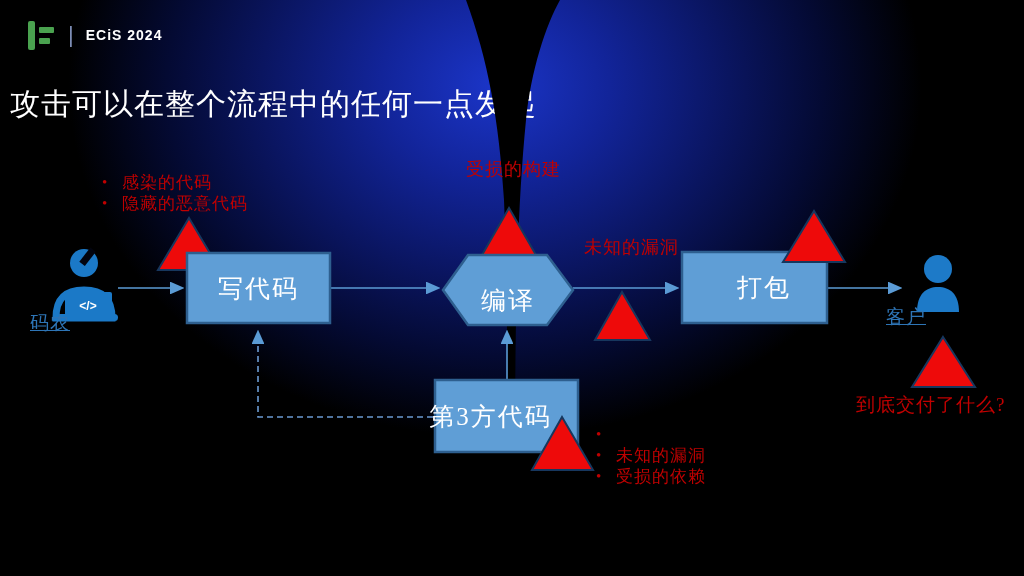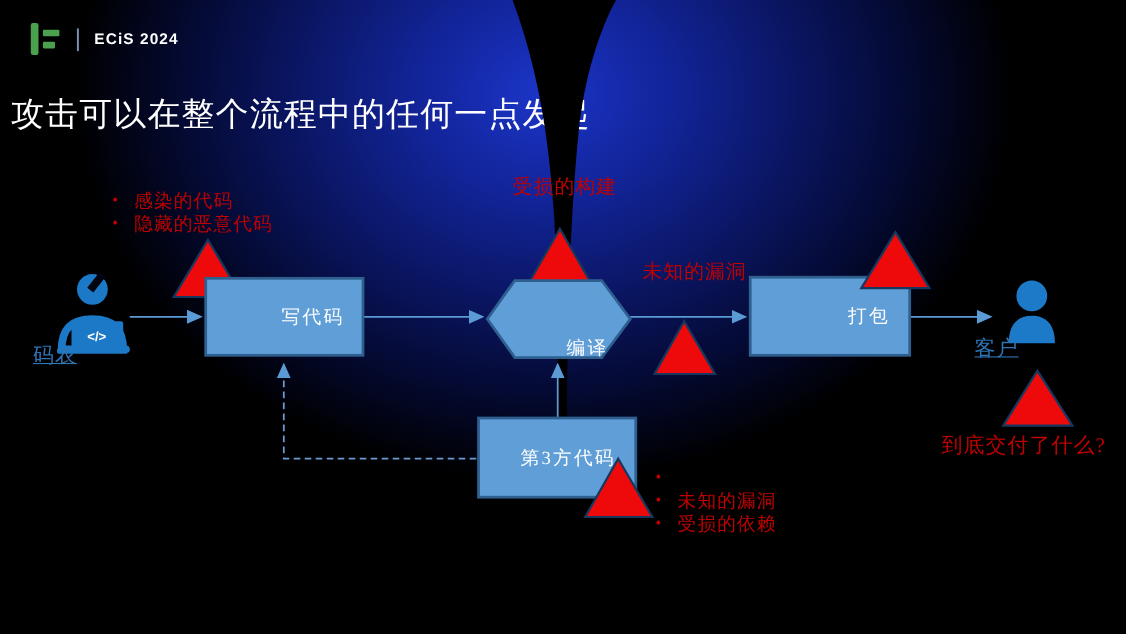--- a/index.html
+++ b/index.html
@@ -8,21 +8,21 @@
     background:
       radial-gradient(520px 430px at 495px 85px,
         #1b35c8 0%, #122499 22%, #0a1560 45%, #040a33 63%, #000 82%),
       #000;
     font-family:"Liberation Serif","DejaVu Serif",serif;
   }
   .abs{position:absolute;}
   .slide-title{left:10px;top:84px;font-size:30px;letter-spacing:1px;color:#fff;white-space:nowrap;}
   .footer-title{left:585px;top:498px;font-size:40px;letter-spacing:2px;color:#fff;white-space:nowrap;}
   .node-label{display:flex;align-items:center;justify-content:center;color:#fff;
-    font-size:17px;letter-spacing:2px;white-space:nowrap;padding-left:26px;}
+    font-size:25px;letter-spacing:2px;white-space:nowrap;}
   .red-label{color:#c00000;font-size:18px;letter-spacing:1px;white-space:nowrap;}
   .blue-label{color:#2e75b6;font-size:19px;letter-spacing:1px;white-space:nowrap;text-decoration:underline;}
   .bullet-list{display:flex;flex-direction:column;gap:0;}
   .bullet-item{display:flex;color:#c00000;font-size:17px;line-height:21px;letter-spacing:1px;white-space:nowrap;}
   .bullet-dot{width:20px;font-size:15px;}
   
   .logo-bar{left:28px;top:19px;height:32px;display:flex;align-items:center;}
   .green-vbar{width:7px;height:29px;border-radius:2px;background:#4aa24f;}
   .f-glyph{display:flex;flex-direction:column;justify-content:center;gap:5px;margin-left:4px;}
   .f-glyph i{display:block;height:6px;background:#4aa24f;border-radius:1px;}
@@ -89,21 +89,21 @@
       <text x="88" y="310" text-anchor="middle" font-family="Liberation Sans, DejaVu Sans, sans-serif" font-size="12" font-weight="bold" fill="#fff">&lt;/&gt;</text>
     </g>
 
     <g>
       <circle cx="938" cy="269" r="14" fill="#1d7ac8"></circle>
       <path d="M917,312 C917,294 926,287 938,287 C950,287 959,294 959,312 Z" fill="#1d7ac8"></path>
     </g>
   </svg>
 
   <div class="abs node-label" style="left:187px;top:253px;width:143px;height:70px">写代码</div>
-  <div class="abs node-label" style="left:443px;top:271px;width:130px;height:90px">编译</div>
+  <div class="abs node-label" style="left:443px;top:255px;width:130px;height:90px">编译</div>
   <div class="abs node-label" style="left:682px;top:252px;width:164px;height:71px">打包</div>
   <div class="abs node-label" style="left:419px;top:380px;width:143px;height:72px">第3方代码</div>
 
   <div class="abs blue-label" style="left:30px;top:310px">码农</div>
   <div class="abs blue-label" style="left:886px;top:304px">客户</div>
 
   <div class="abs bullet-list" style="left:102px;top:172px">
     <div class="bullet-item">
       <span class="bullet-dot">•</span>
       <span>感染的代码</span>

